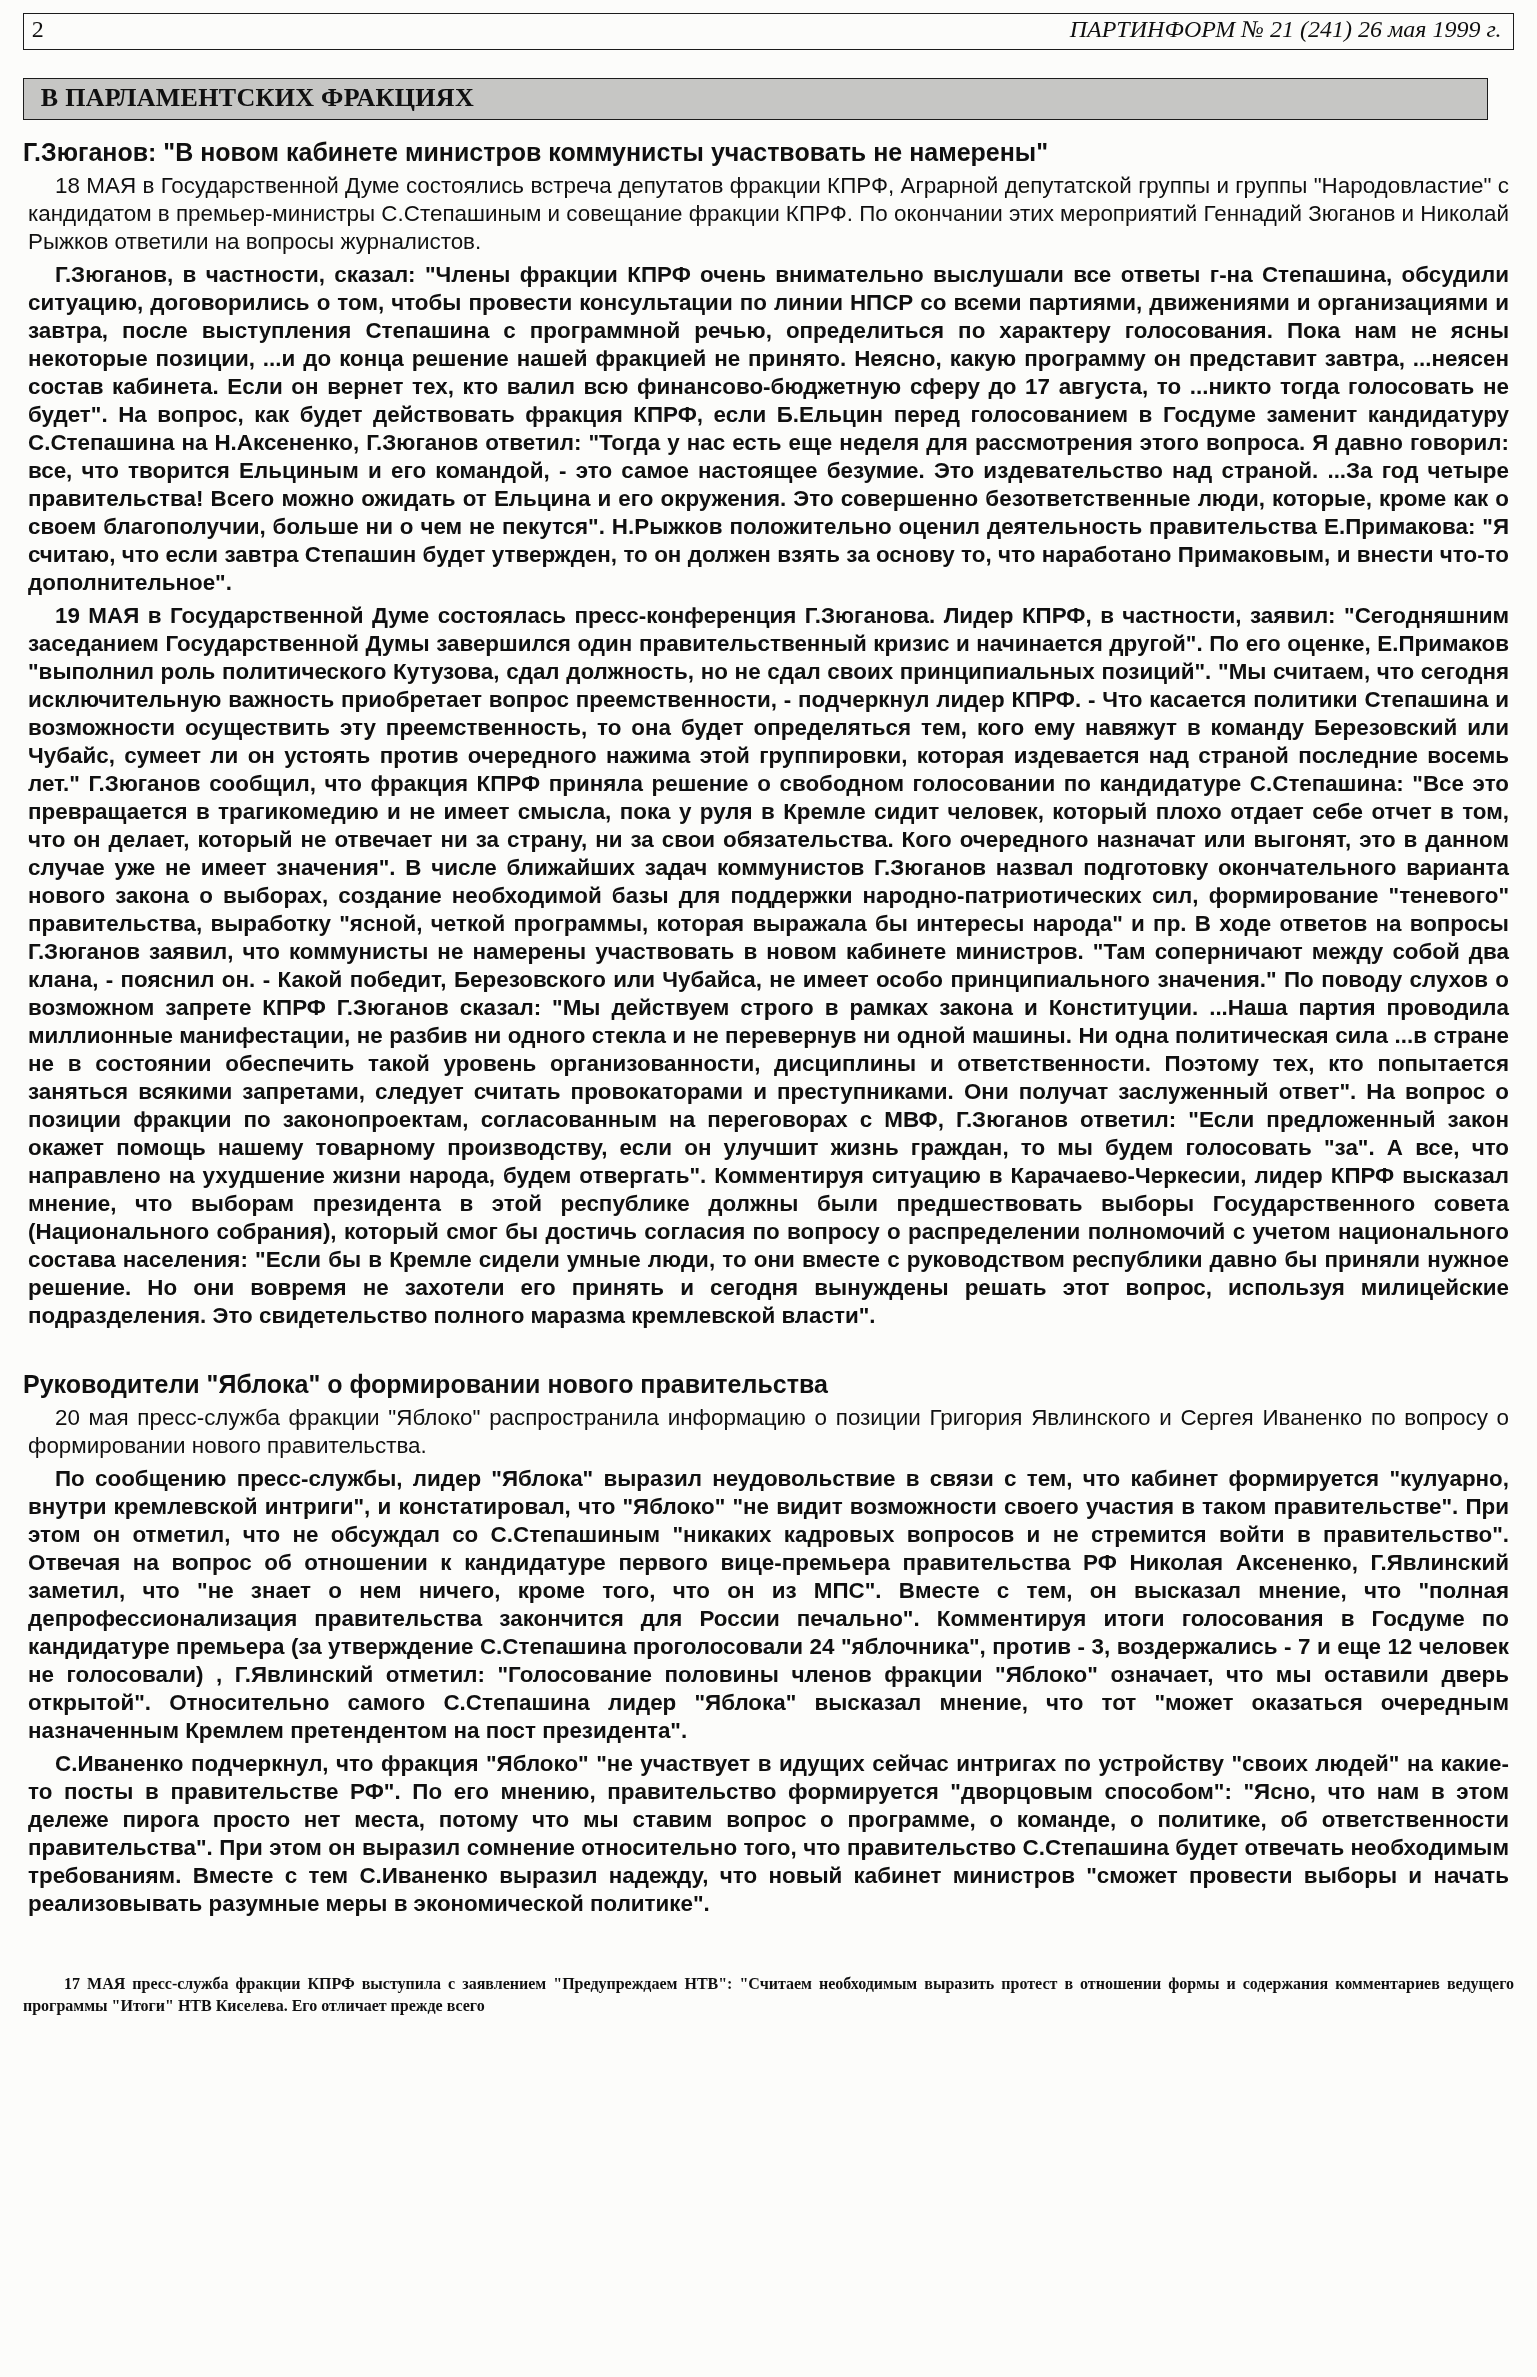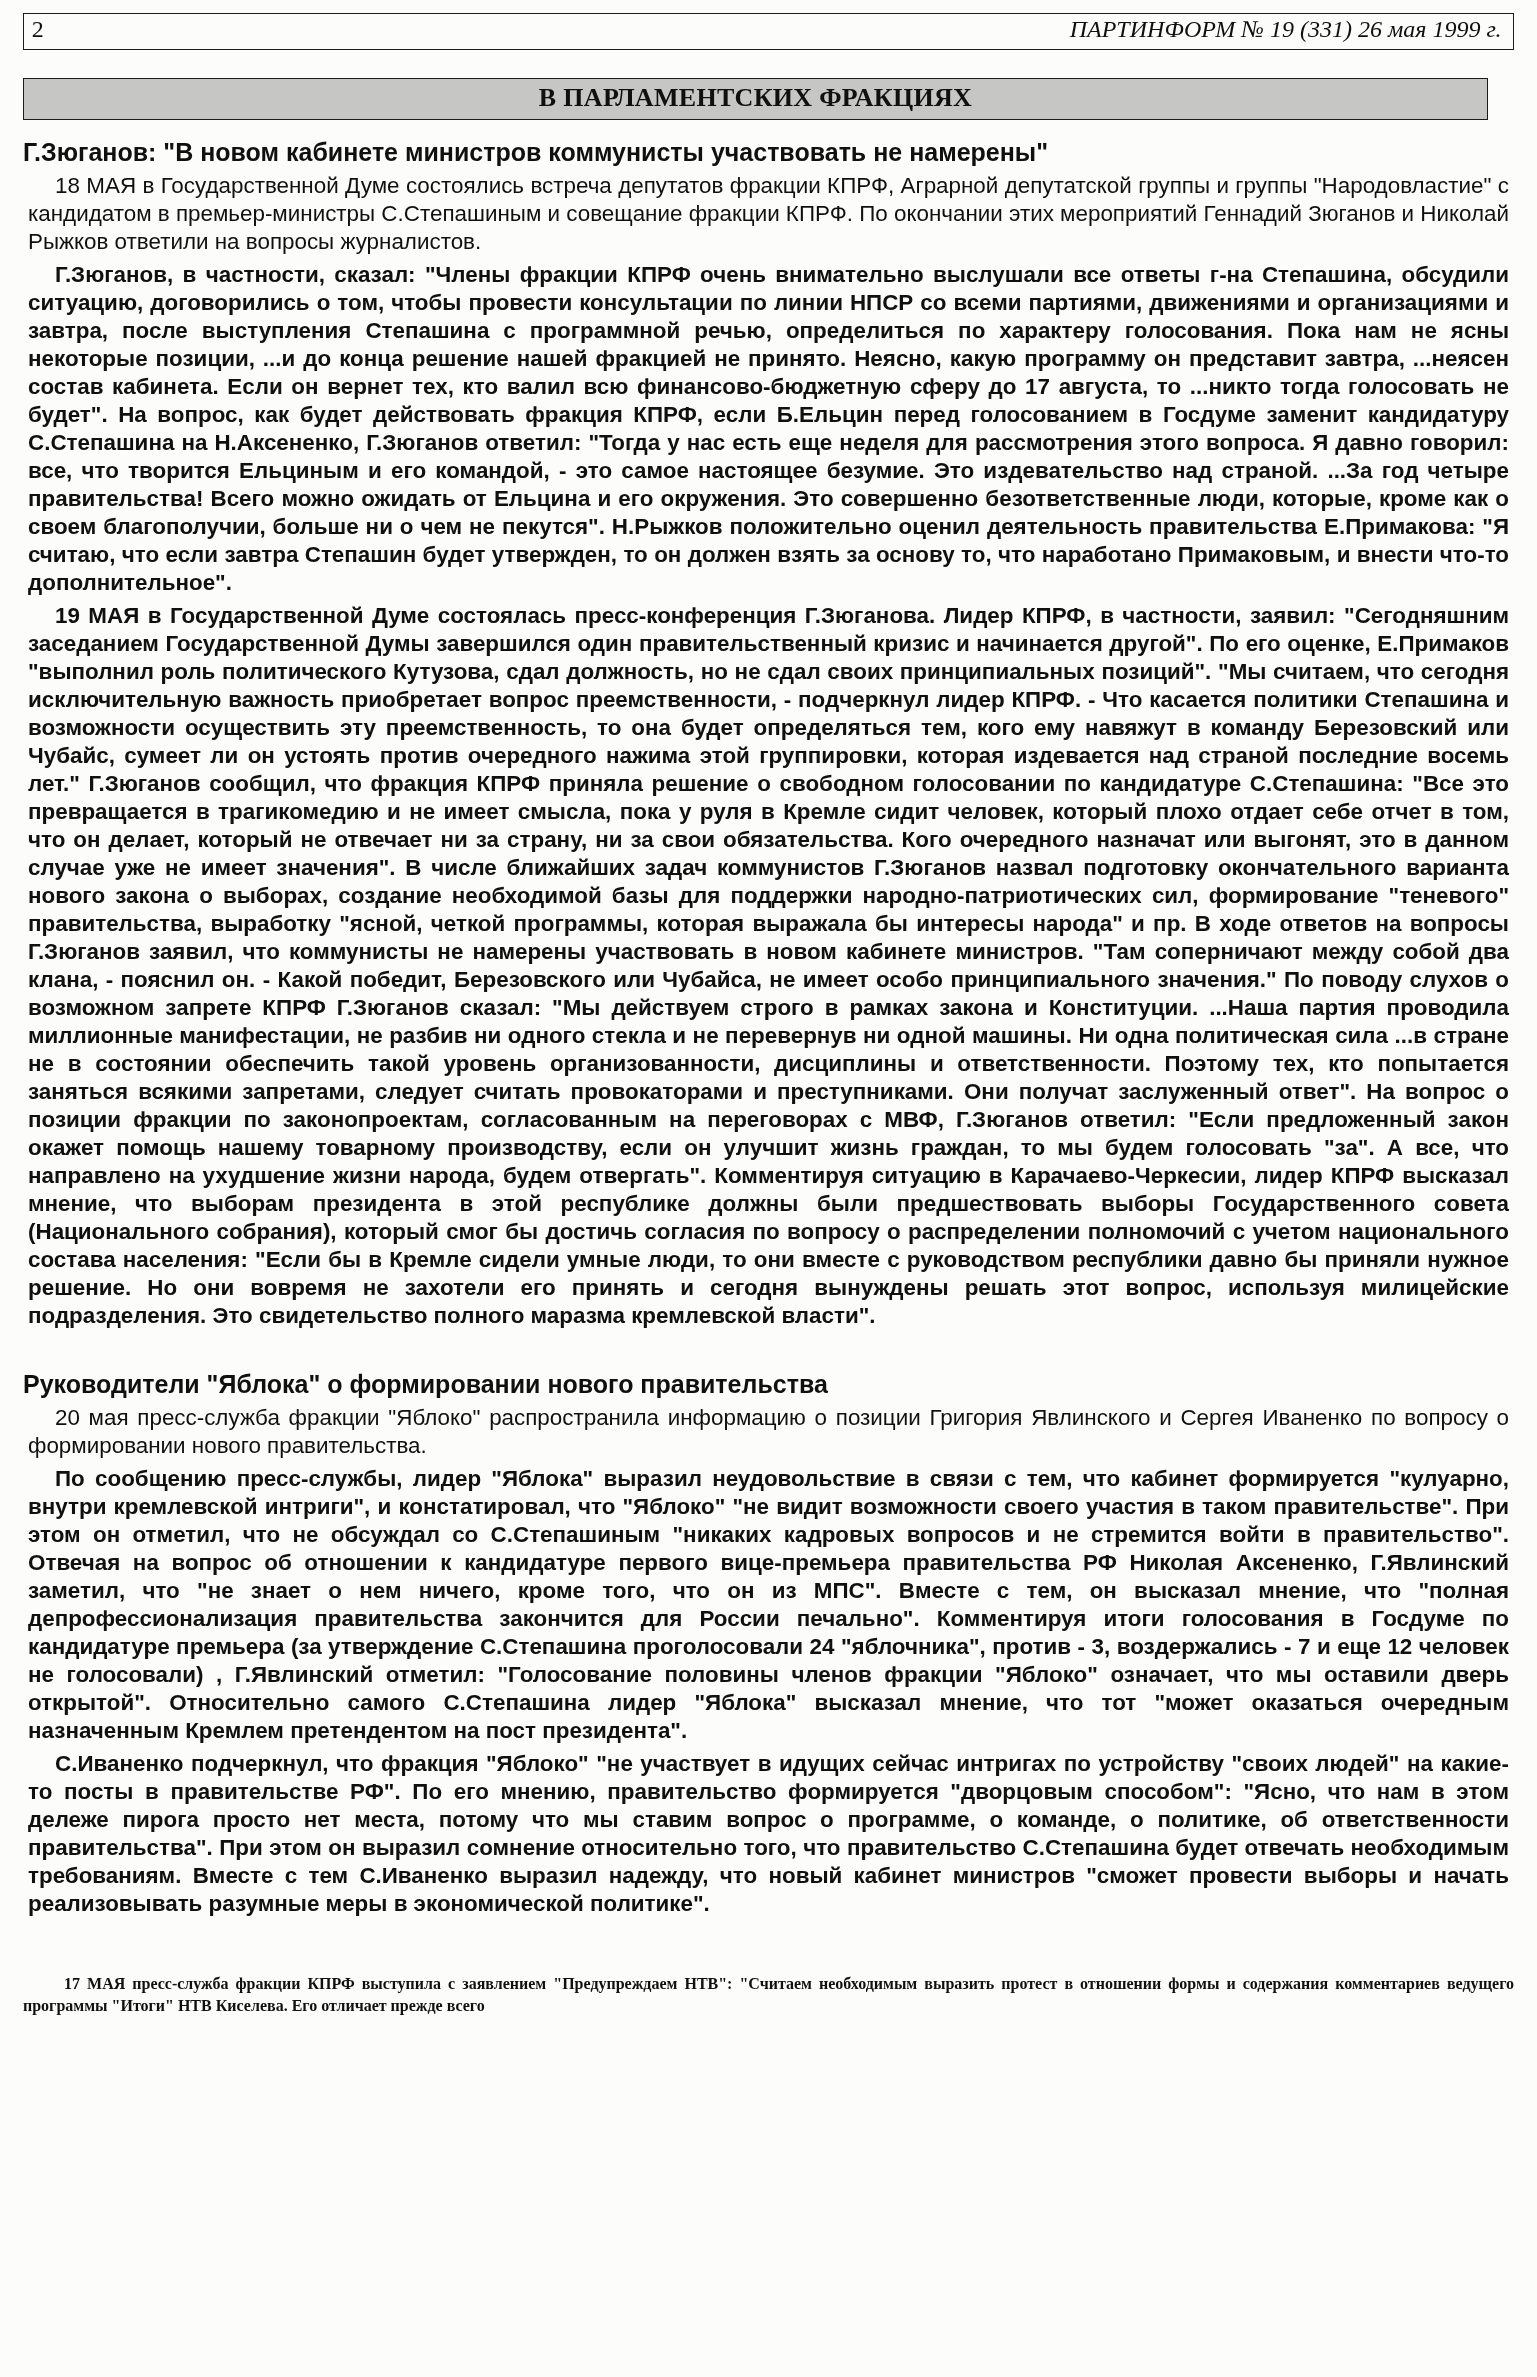--- a/index.html
+++ b/index.html
@@ -39,21 +39,20 @@
   
   .section-banner {
     margin: 28px 26px 0 0;
     border: 1.9px solid #1c1c1c;
     background: #c6c6c4;
     padding: 4.5px 16.7px 6.4px 16.7px;
     font-family: "Liberation Serif", serif;
     font-weight: bold;
     font-size: 26px;
     letter-spacing: 0.3px;
-    text-align: center;
   }
   
   .headline {
     margin: 18px 0 5.1px 0;
     font-family: "Liberation Sans", sans-serif;
     font-weight: bold;
     font-size: 25px;
     line-height: 1.15;
   }
   .article-2 .headline {
@@ -81,21 +80,21 @@
     text-indent: 41px;
   }
 </style>
 </head>
 <body>
 
 <div class="page">
 
   <header class="masthead">
     <span class="pagenum">2</span>
-    <span class="issue">ПАРТИНФОРМ № 19 (331) 26 мая 1999 г.</span>
+    <span class="issue">ПАРТИНФОРМ № 21 (241) 26 мая 1999 г.</span>
   </header>
 
   <div class="section-banner">
     <span>В ПАРЛАМЕНТСКИХ ФРАКЦИЯХ</span>
   </div>
 
   <article class="article-1">
     <h1 class="headline">Г.Зюганов: "В новом кабинете министров коммунисты участвовать не намерены"</h1>
     <p class="body lead">18 МАЯ в Государственной Думе состоялись встреча депутатов фракции КПРФ, Аграрной депутатской группы и группы "Народовластие" с кандидатом в премьер-министры С.Степашиным и совещание фракции КПРФ. По окончании этих мероприятий Геннадий Зюганов и Николай Рыжков ответили на вопросы журналистов.</p>
     <p class="body detail">Г.Зюганов, в частности, сказал: "Члены фракции КПРФ очень внимательно выслушали все ответы г-на Степашина, обсудили ситуацию, договорились о том, чтобы провести консультации по линии НПСР со всеми партиями, движениями и организациями и завтра, после выступления Степашина с программной речью, определиться по характеру голосования. Пока нам не ясны некоторые позиции, ...и до конца решение нашей фракцией не принято. Неясно, какую программу он представит завтра, ...неясен состав кабинета. Если он вернет тех, кто валил всю финансово-бюджетную сферу до 17 августа, то ...никто тогда голосовать не будет". На вопрос, как будет действовать фракция КПРФ, если Б.Ельцин перед голосованием в Госдуме заменит кандидатуру С.Степашина на Н.Аксененко, Г.Зюганов ответил: "Тогда у нас есть еще неделя для рассмотрения этого вопроса. Я давно говорил: все, что творится Ельциным и его командой, - это самое настоящее безумие. Это издевательство над страной. ...За год четыре правительства! Всего можно ожидать от Ельцина и его окружения. Это совершенно безответственные люди, которые, кроме как о своем благополучии, больше ни о чем не пекутся". Н.Рыжков положительно оценил деятельность правительства Е.Примакова: "Я считаю, что если завтра Степашин будет утвержден, то он должен взять за основу то, что наработано Примаковым, и внести что-то дополнительное".</p>

